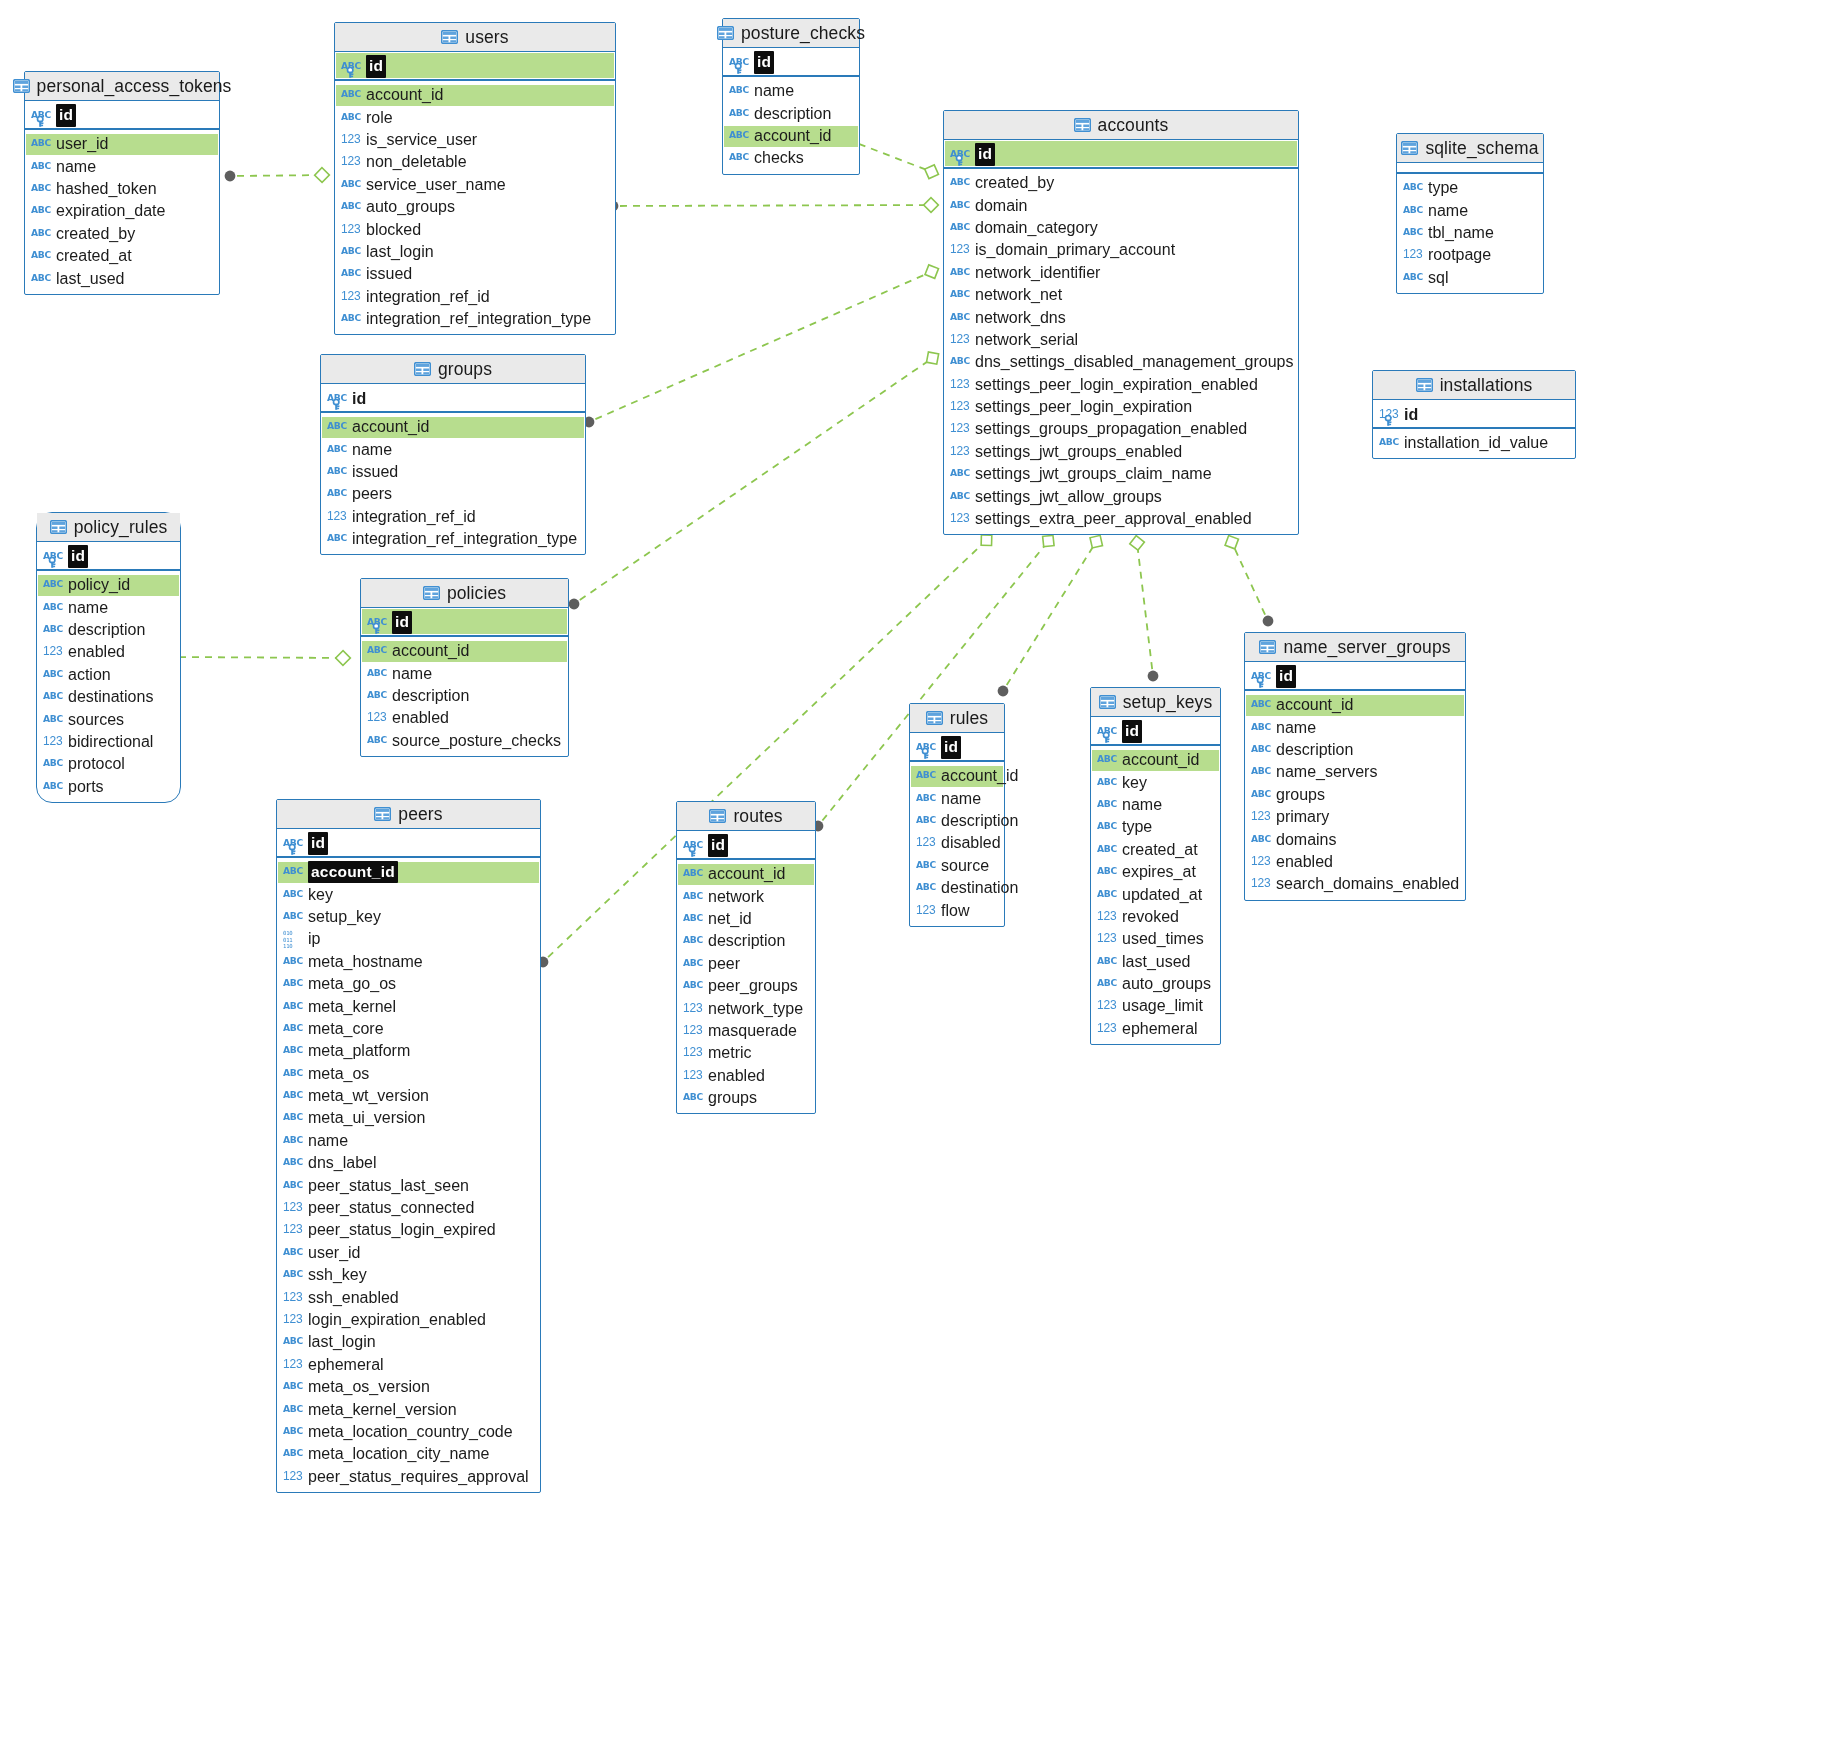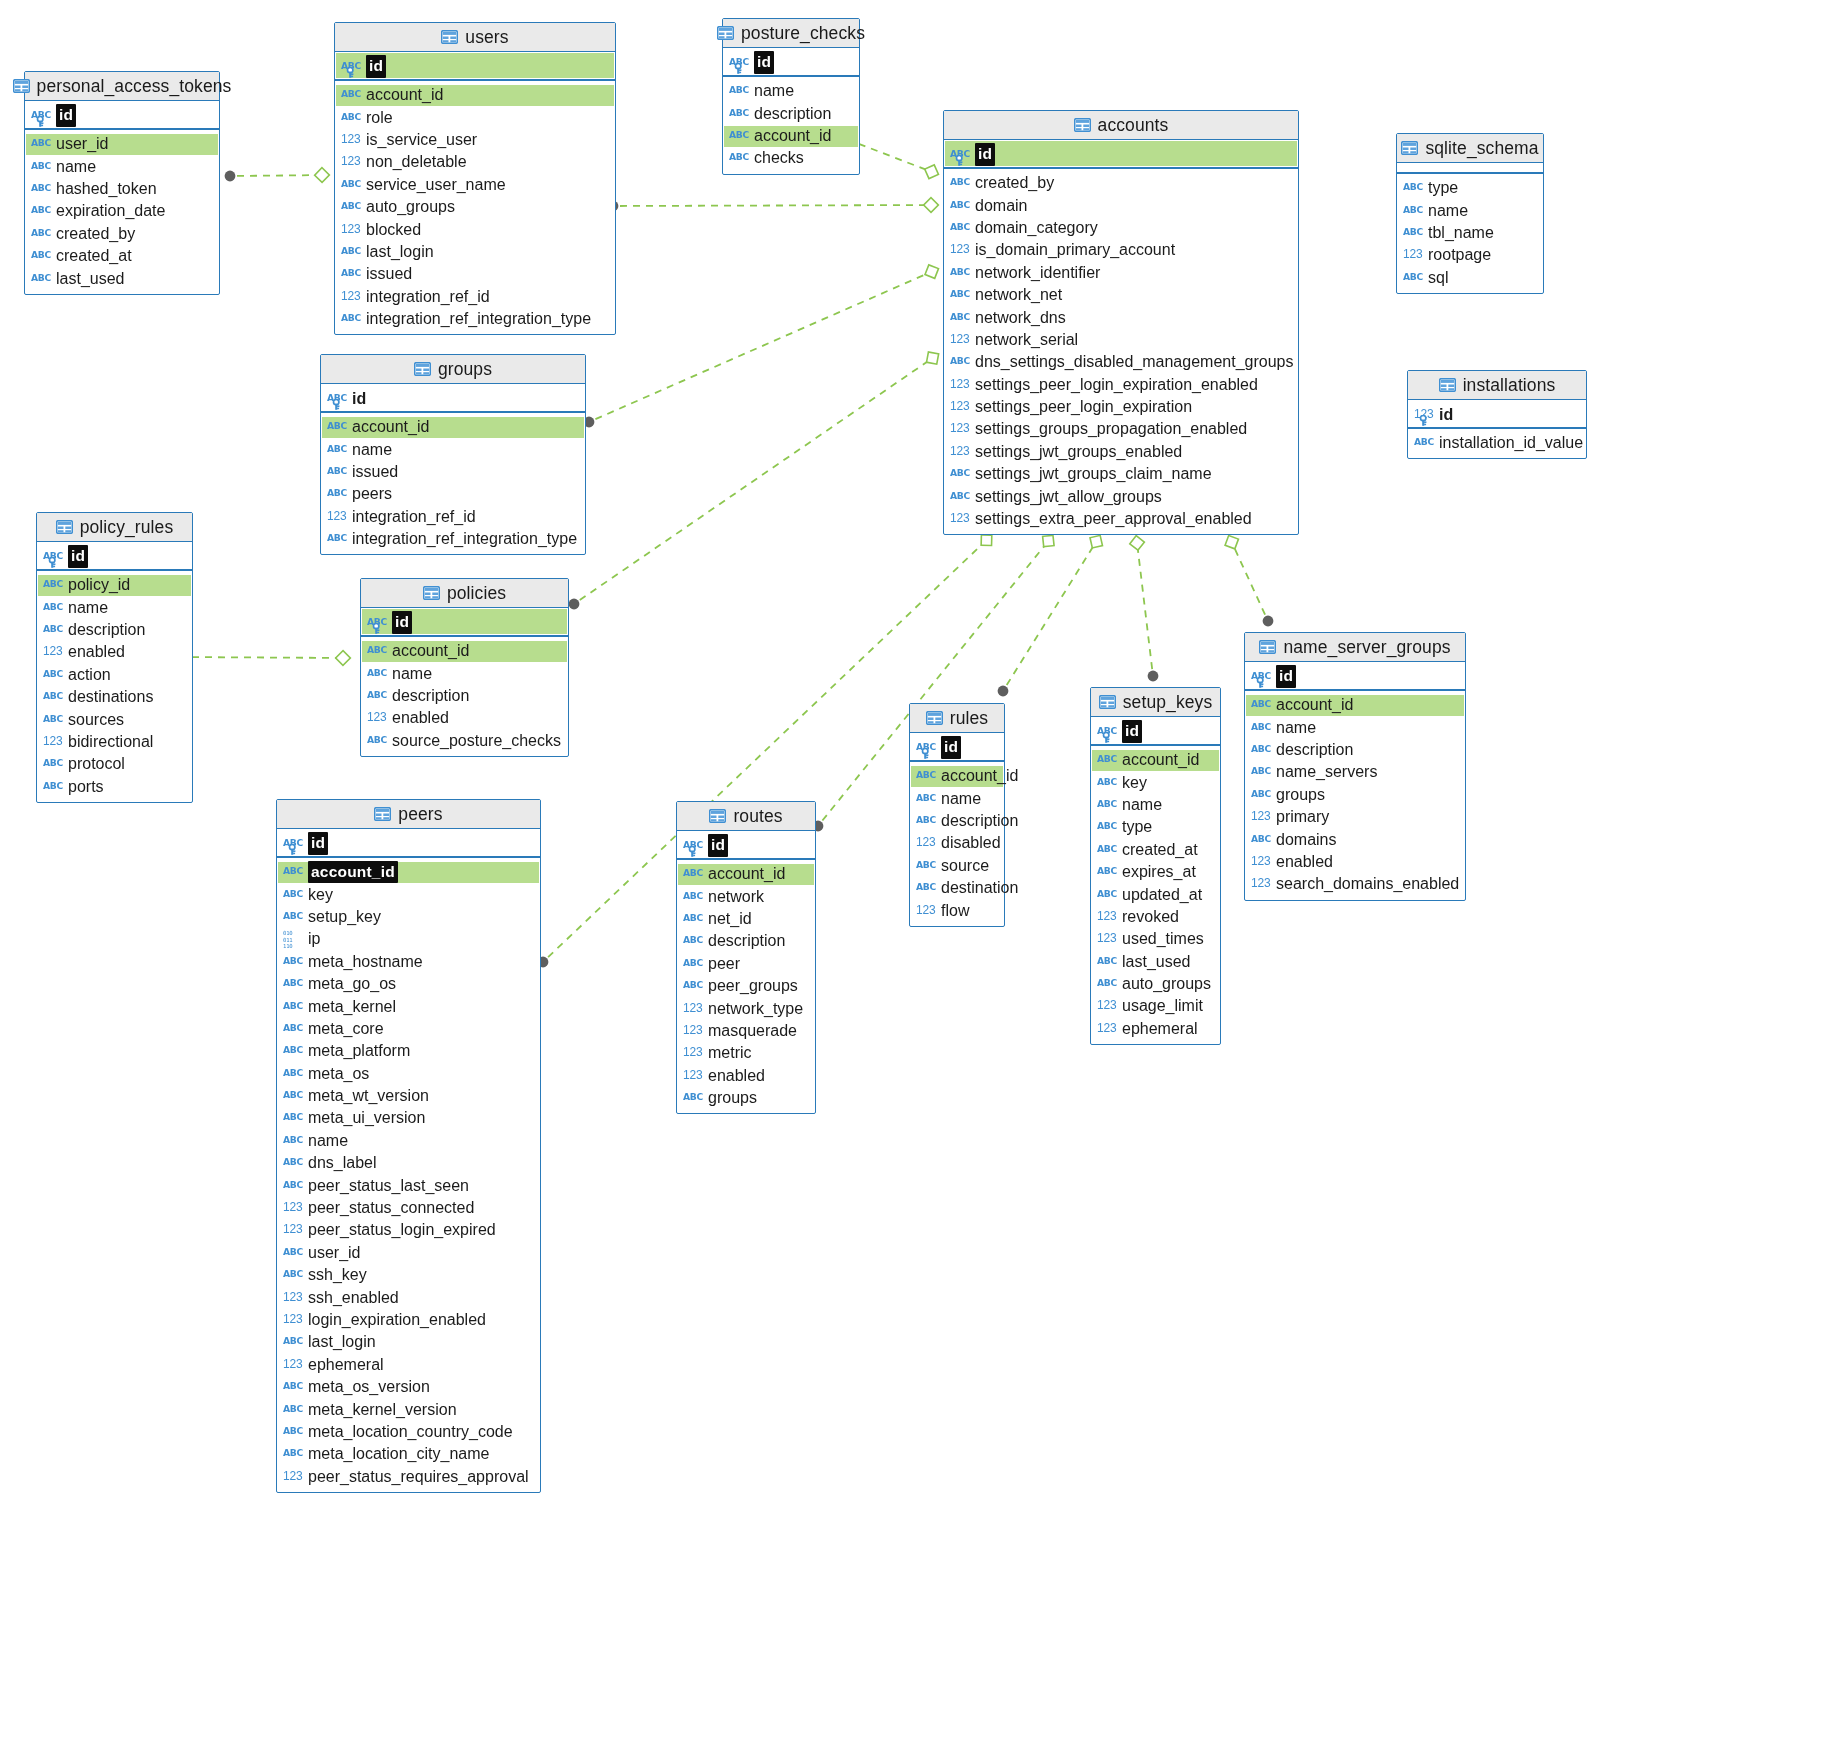--- a/index.html
+++ b/index.html
@@ -681,21 +681,21 @@
           <div class="rowwrap">
             <div class="col">
               <span class="ticon">
                 <span class="tx">ABC</span>
               </span>
               <span class="col-label">sql</span>
             </div>
           </div>
         </div>
       </div>
-      <div class="entity" style="left: 1372px; top: 370px; width: 180px; margin-left: 35px;">
+      <div class="entity" style="left: 1372px; top: 370px; width: 204px;">
         <div class="entity-header">
           <svg class="table-icon" viewBox="0 0 17 14">
             <rect x="0.7" y="0.7" width="15.6" height="12.6" rx="1.4" fill="#ffffff" stroke="#3f8fd2" stroke-width="1.5"></rect>
             <rect x="1.8" y="1.8" width="13.4" height="3.1" fill="#5fa3dd"></rect>
             <rect x="1.8" y="6.5" width="5.7" height="2.5" fill="#5fa3dd"></rect>
             <rect x="9.3" y="6.5" width="5.9" height="2.5" fill="#5fa3dd"></rect>
             <rect x="1.8" y="10.2" width="5.7" height="2.2" fill="#5fa3dd"></rect>
             <rect x="9.3" y="10.2" width="5.9" height="2.2" fill="#5fa3dd"></rect>
           </svg>
           <span class="entity-title">installations</span>
@@ -800,21 +800,21 @@
           <div class="rowwrap">
             <div class="col">
               <span class="ticon">
                 <span class="tx">ABC</span>
               </span>
               <span class="col-label">integration_ref_integration_type</span>
             </div>
           </div>
         </div>
       </div>
-      <div class="entity" style="left: 36px; top: 512px; width: 157px;">
+      <div class="entity" style="left: 36px; top: 512px; width: 145px; border-radius: 16px;">
         <div class="entity-header">
           <svg class="table-icon" viewBox="0 0 17 14">
             <rect x="0.7" y="0.7" width="15.6" height="12.6" rx="1.4" fill="#ffffff" stroke="#3f8fd2" stroke-width="1.5"></rect>
             <rect x="1.8" y="1.8" width="13.4" height="3.1" fill="#5fa3dd"></rect>
             <rect x="1.8" y="6.5" width="5.7" height="2.5" fill="#5fa3dd"></rect>
             <rect x="9.3" y="6.5" width="5.9" height="2.5" fill="#5fa3dd"></rect>
             <rect x="1.8" y="10.2" width="5.7" height="2.2" fill="#5fa3dd"></rect>
             <rect x="9.3" y="10.2" width="5.9" height="2.2" fill="#5fa3dd"></rect>
           </svg>
           <span class="entity-title">policy_rules</span>

